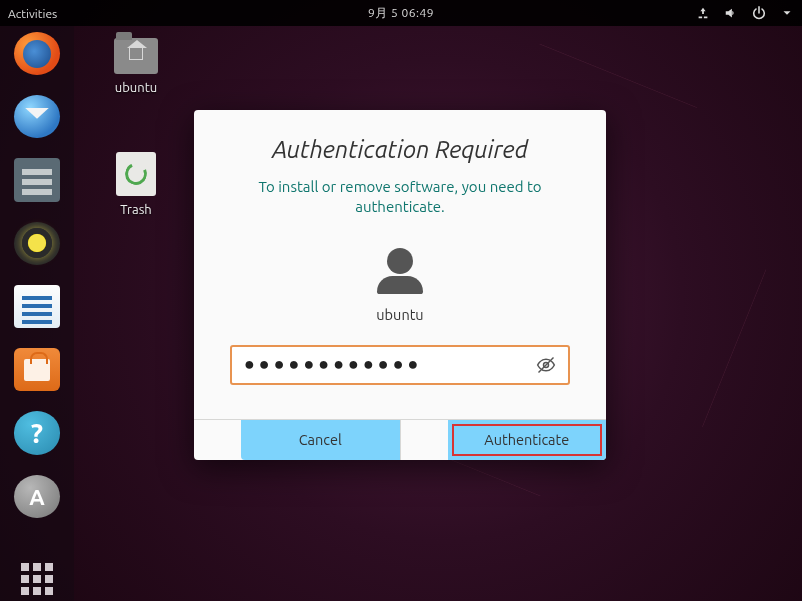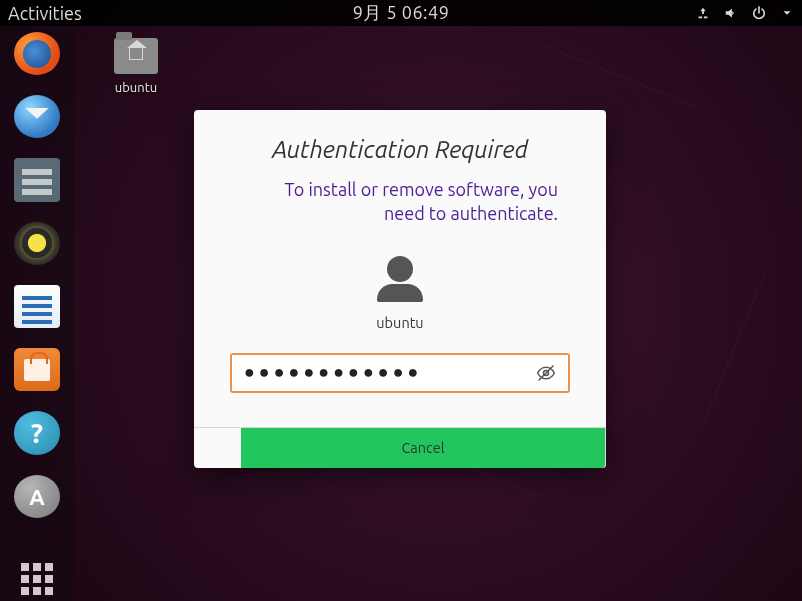--- a/index.html
+++ b/index.html
@@ -10,21 +10,21 @@
       background: radial-gradient(circle at 55% 50%, #4a1a3a 0%, #2d0d22 45%, #1a0510 100%);
       overflow: hidden;
       position: relative;
     }
     .topbar {
       height: 26px;
       background: rgba(0,0,0,0.88);
       display: flex;
       align-items: center;
       color: #dcdcdc;
-      font-size: 18px;
+      font-size: 12px;
       padding: 0 8px;
       position: relative;
       z-index: 2;
     }
     .topbar .activities { flex: 0 0 auto; }
     .topbar .center {
       position: absolute;
       left: 50%;
       transform: translateX(-50%);
       letter-spacing: 0.5px;
@@ -110,21 +110,21 @@
       left: 194px;
       width: 412px;
       background: #fafafa;
       border-radius: 4px;
       box-shadow: 0 8px 32px rgba(0,0,0,0.6);
       z-index: 10;
       color: #333;
     }
     .dialog-body { padding: 26px 36px 34px; text-align: center; }
     .dialog-title { font-size: 24px; font-weight: 400; color: #333; margin-bottom: 14px; font-style: italic; }
-    .dialog-message { font-size: 18px; color: #4c1d95; line-height: 1.35; padding: 0 12px; margin-bottom: 30px; text-align: right;}
+    .dialog-message { font-size: 15px; color: #0f766e; line-height: 1.35; padding: 0 12px; margin-bottom: 30px;}
     .user-block { display:flex; flex-direction:column; align-items:center; gap:12px; margin-bottom: 22px;}
     .avatar { width:48px; display:flex; flex-direction:column; align-items:center;}
     .avatar .head{width:26px;height:26px;background:#555;border-radius:50%;}
     .avatar .body{width:46px;height:18px;background:#555;border-radius:24px 24px 4px 4px;margin-top:2px;}
     .user-name { font-size: 14.5px; color:#333;}
     .password-field {
       display: flex;
       align-items: center;
       border: 2px solid #e89350;
       border-radius: 3px;
@@ -145,21 +145,21 @@
     .eye-btn { width:20px;height:20px;display:flex;align-items:center;justify-content:center;cursor:pointer;}
     .eye-btn svg{stroke:#555;fill:none;stroke-width:1.8;}
     .dialog-actions {
       display: flex;
       border-top: 1px solid #d7d7d5;
       height: 41px;
     }
     .dialog-actions button {
       flex: 1;
       border: none;
-      background: #22c55e;
+      background: #7dd3fc;
       font-size: 14.5px;
       color: #333;
       cursor: pointer;
       font-family: inherit;
       margin-left: 47px;
     }
     .dialog-actions button:first-child { border-right:1px solid #d7d7d5; border-radius: 0 0 0 4px;}
     .dialog-actions button:last-child { border-radius: 0 0 4px 0;}
     .dialog-actions .highlight {
       outline: 2.5px solid #d83434;
@@ -251,20 +251,26 @@
   </div>
 </div>
 
 <div class="desktop">
   <div class="desktop-icon home-icon">
     <div class="folder">
         <div class="home"></div>
       </div>
     <div style="margin-top:6px;">ubuntu</div>
   </div>
+  <div class="desktop-icon trash-icon">
+    <div class="trash">
+        <div class="recycle"></div>
+      </div>
+    <div style="margin-top:6px;">Trash</div>
+  </div>
 </div>
 
 <div class="dialog">
   <div class="dialog-body">
     <div class="dialog-title">Authentication Required</div>
     <div class="dialog-message">To install or remove software, you need to authenticate.</div>
     <div class="user-block">
       <div class="avatar">
         <div class="head"></div>
         <div class="body"></div>
@@ -277,14 +283,15 @@
         <svg viewBox="0 0 24 24">
             <path d="M2 12s3.5-7 10-7 10 7 10 7-3.5 7-10 7S2 12 2 12z"></path>
             <circle cx="12" cy="12" r="3"></circle>
             <line x1="3" y1="21" x2="21" y2="3"></line>
           </svg>
       </span>
     </div>
   </div>
   <div class="dialog-actions">
     <button>Cancel</button>
+    <button class="highlight">Authenticate</button>
   </div>
 </div>
 
 </body></html>

